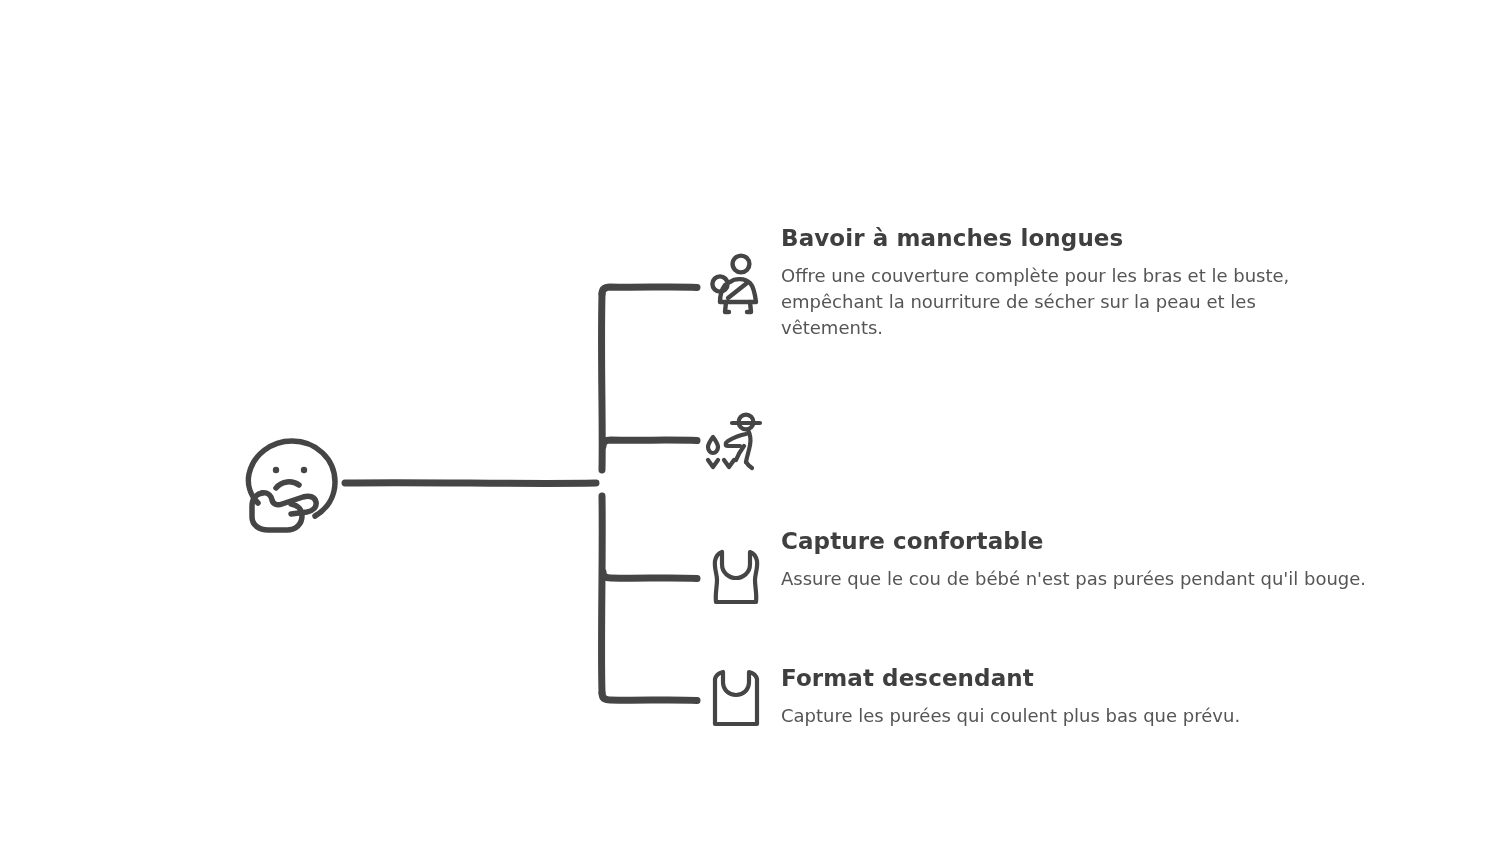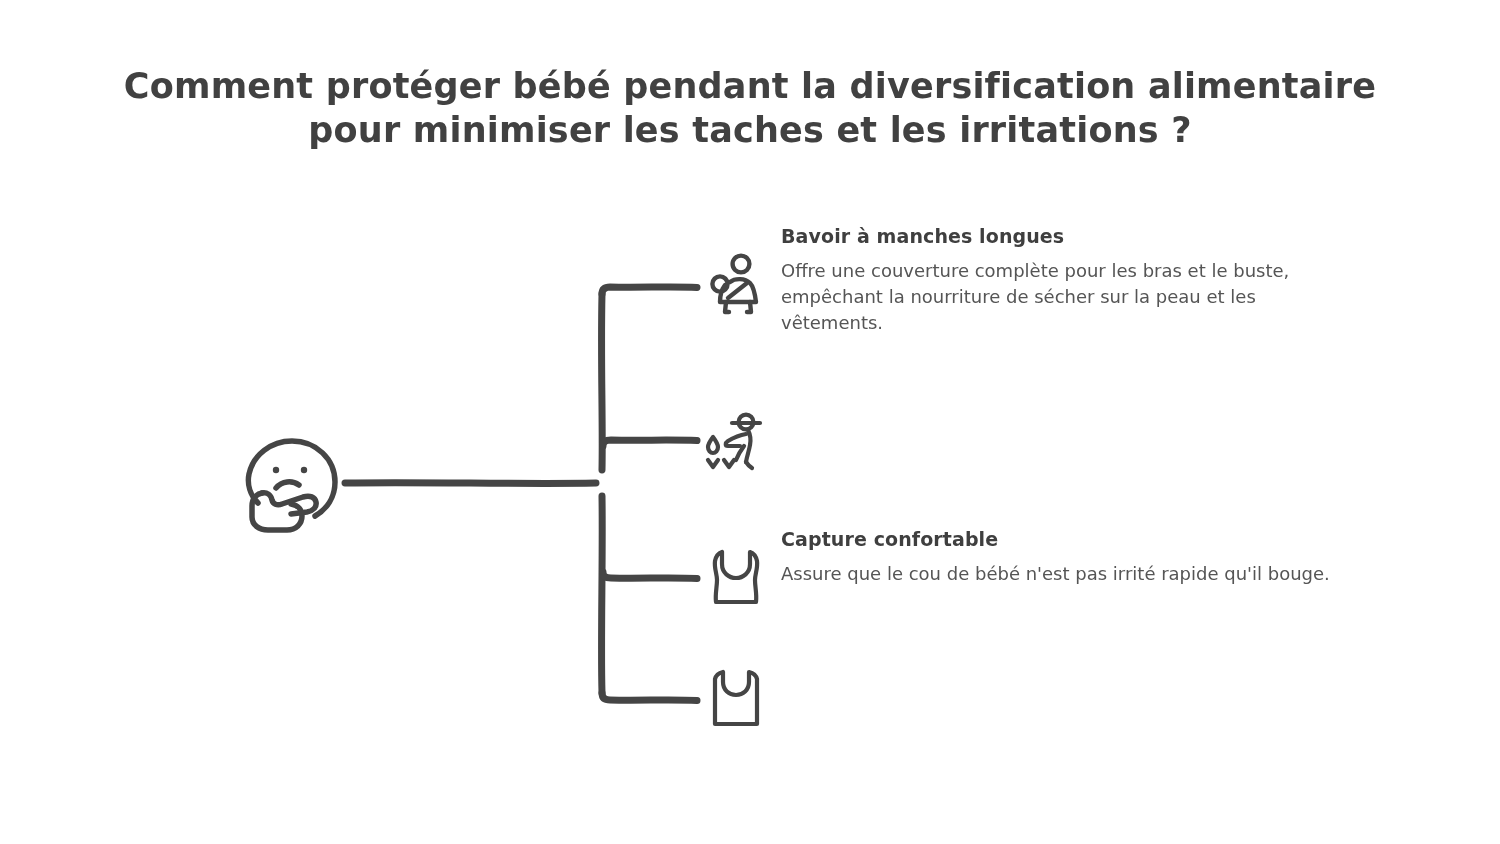--- a/index.html
+++ b/index.html
@@ -66,21 +66,21 @@
   #icon-row-3  { left: 700px; top: 664px; }
 
   
   .row-text {
     position: absolute;
     left: 781px;
     width: 610px;
   }
   .row-title {
     font-family: "DejaVu Sans", "Liberation Sans", sans-serif;
-    font-size: 19px;
+    font-size: 23px;
     font-weight: bold;
     color: #3f3f3f;
     line-height: 1.2;
     margin: 0 0 10px 0;
     letter-spacing: 0.1px;
   }
   .row-desc {
     font-family: "DejaVu Sans", "Liberation Sans", sans-serif;
     font-size: 18px;
     font-weight: normal;
@@ -97,23 +97,20 @@
   #row-0 .row-desc { width: 575px; }
   #row-1 .row-desc { width: 560px; }
   #row-2 .row-desc { width: 595px; }
   #row-3 .row-desc { width: 600px; }
 </style>
 </head>
 <body>
 
 <div id="slide">
 
-  <div id="title-block">
-    <h1 id="title-text"><span>Comment protéger bébé pendant la diversification alimentaire pour</span> <span>minimiser les taches et les irritations ?</span></h1>
-  </div>
 
   <svg id="diagram-svg" viewBox="0 0 1500 844">
     <g fill="none" stroke="#454545" stroke-width="7" stroke-linecap="round" stroke-linejoin="round">
 
       <path d="M345,483 C420,481.5 520,484.5 596,483"></path>
 
       <path d="M602,294 C600.5,360 603,420 602,470 M602,496 C603,560 600.5,640 602,693"></path>
 
       <path d="M602,294 C602,289 605,287 610,287 C640,287.8 670,286.2 697,287.4"></path>
 
@@ -219,17 +216,21 @@
   </div>
 
   <div class="row-text" id="row-0">
     <div class="row-title">Bavoir à manches longues</div>
     <div class="row-desc">Offre une couverture complète pour les bras et le buste, empêchant la nourriture de sécher sur la peau et les vêtements.</div>
   </div>
 
 
   <div class="row-text" id="row-2">
     <div class="row-title">Capture confortable</div>
-    <div class="row-desc">Assure que le cou de bébé n'est pas irrité rapide qu'il bouge.</div>
-  </div>
-
+    <div class="row-desc">Assure que le cou de bébé n'est pas purées pendant qu'il bouge.</div>
+  </div>
+
+  <div class="row-text" id="row-3">
+    <div class="row-title">Format descendant</div>
+    <div class="row-desc">Capture les purées qui coulent plus bas que prévu.</div>
+  </div>
 
 </div>
 
 </body></html>

